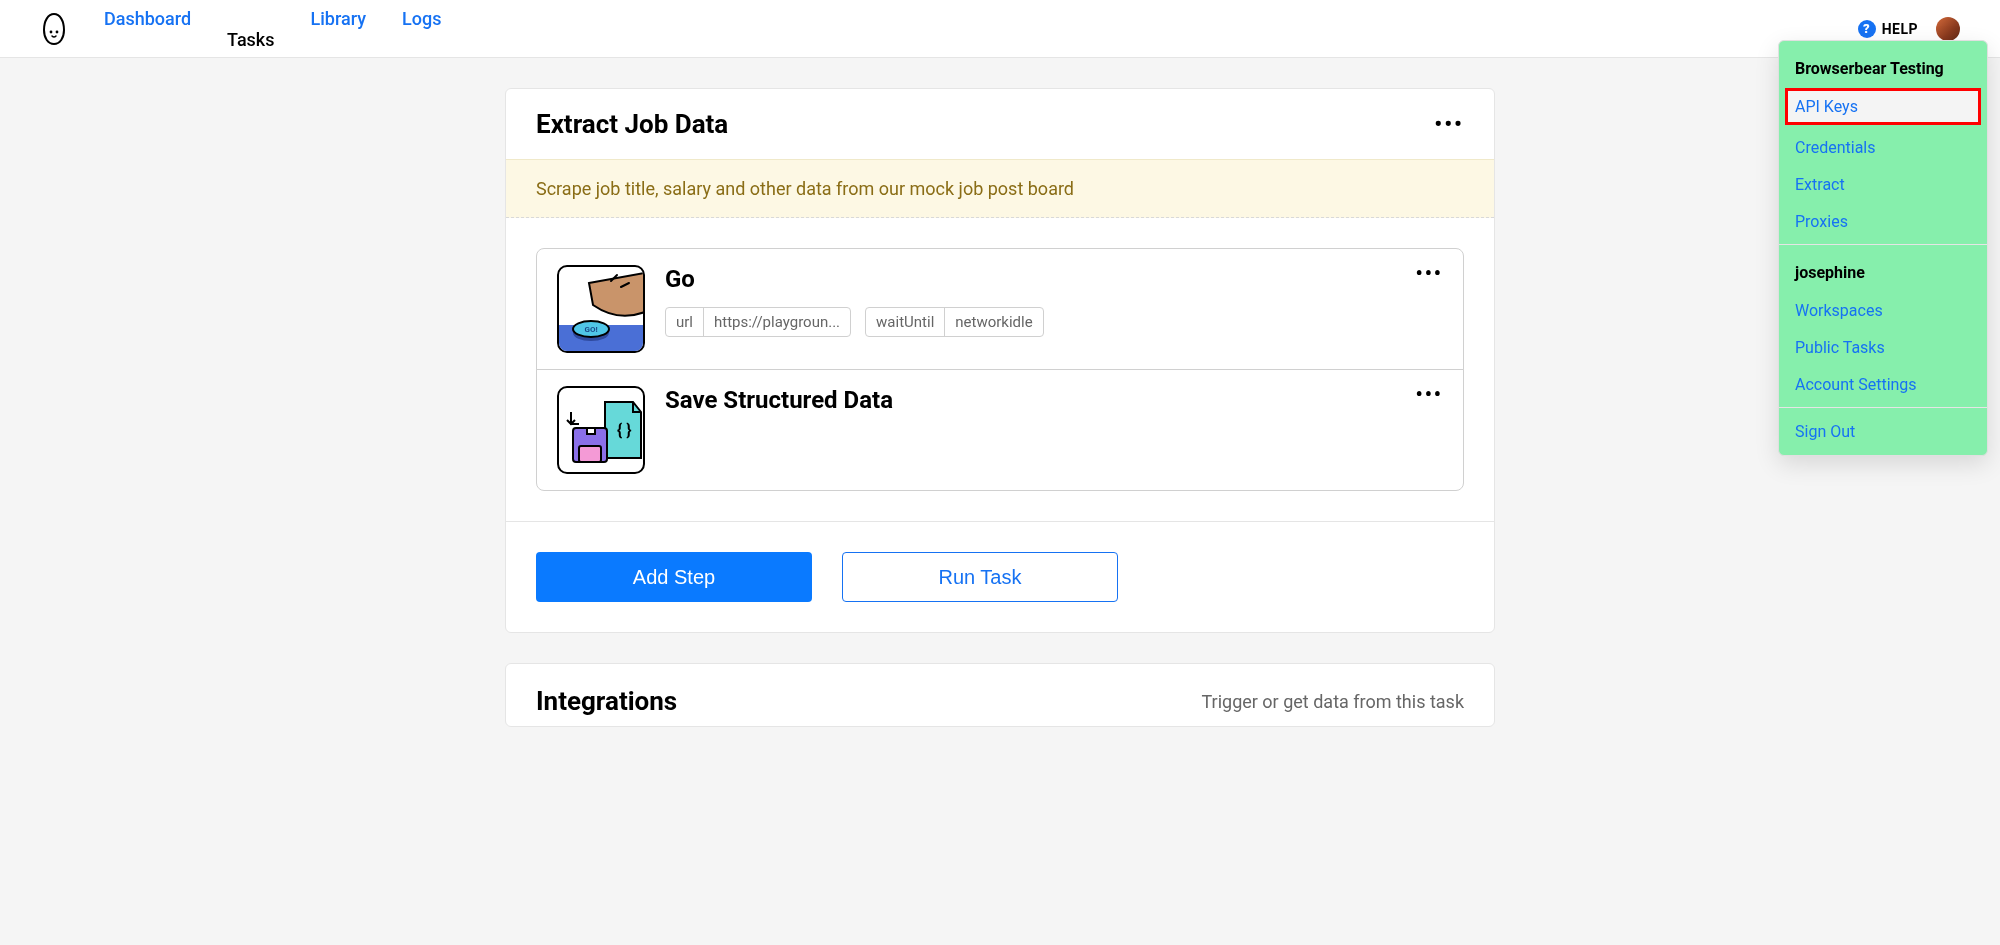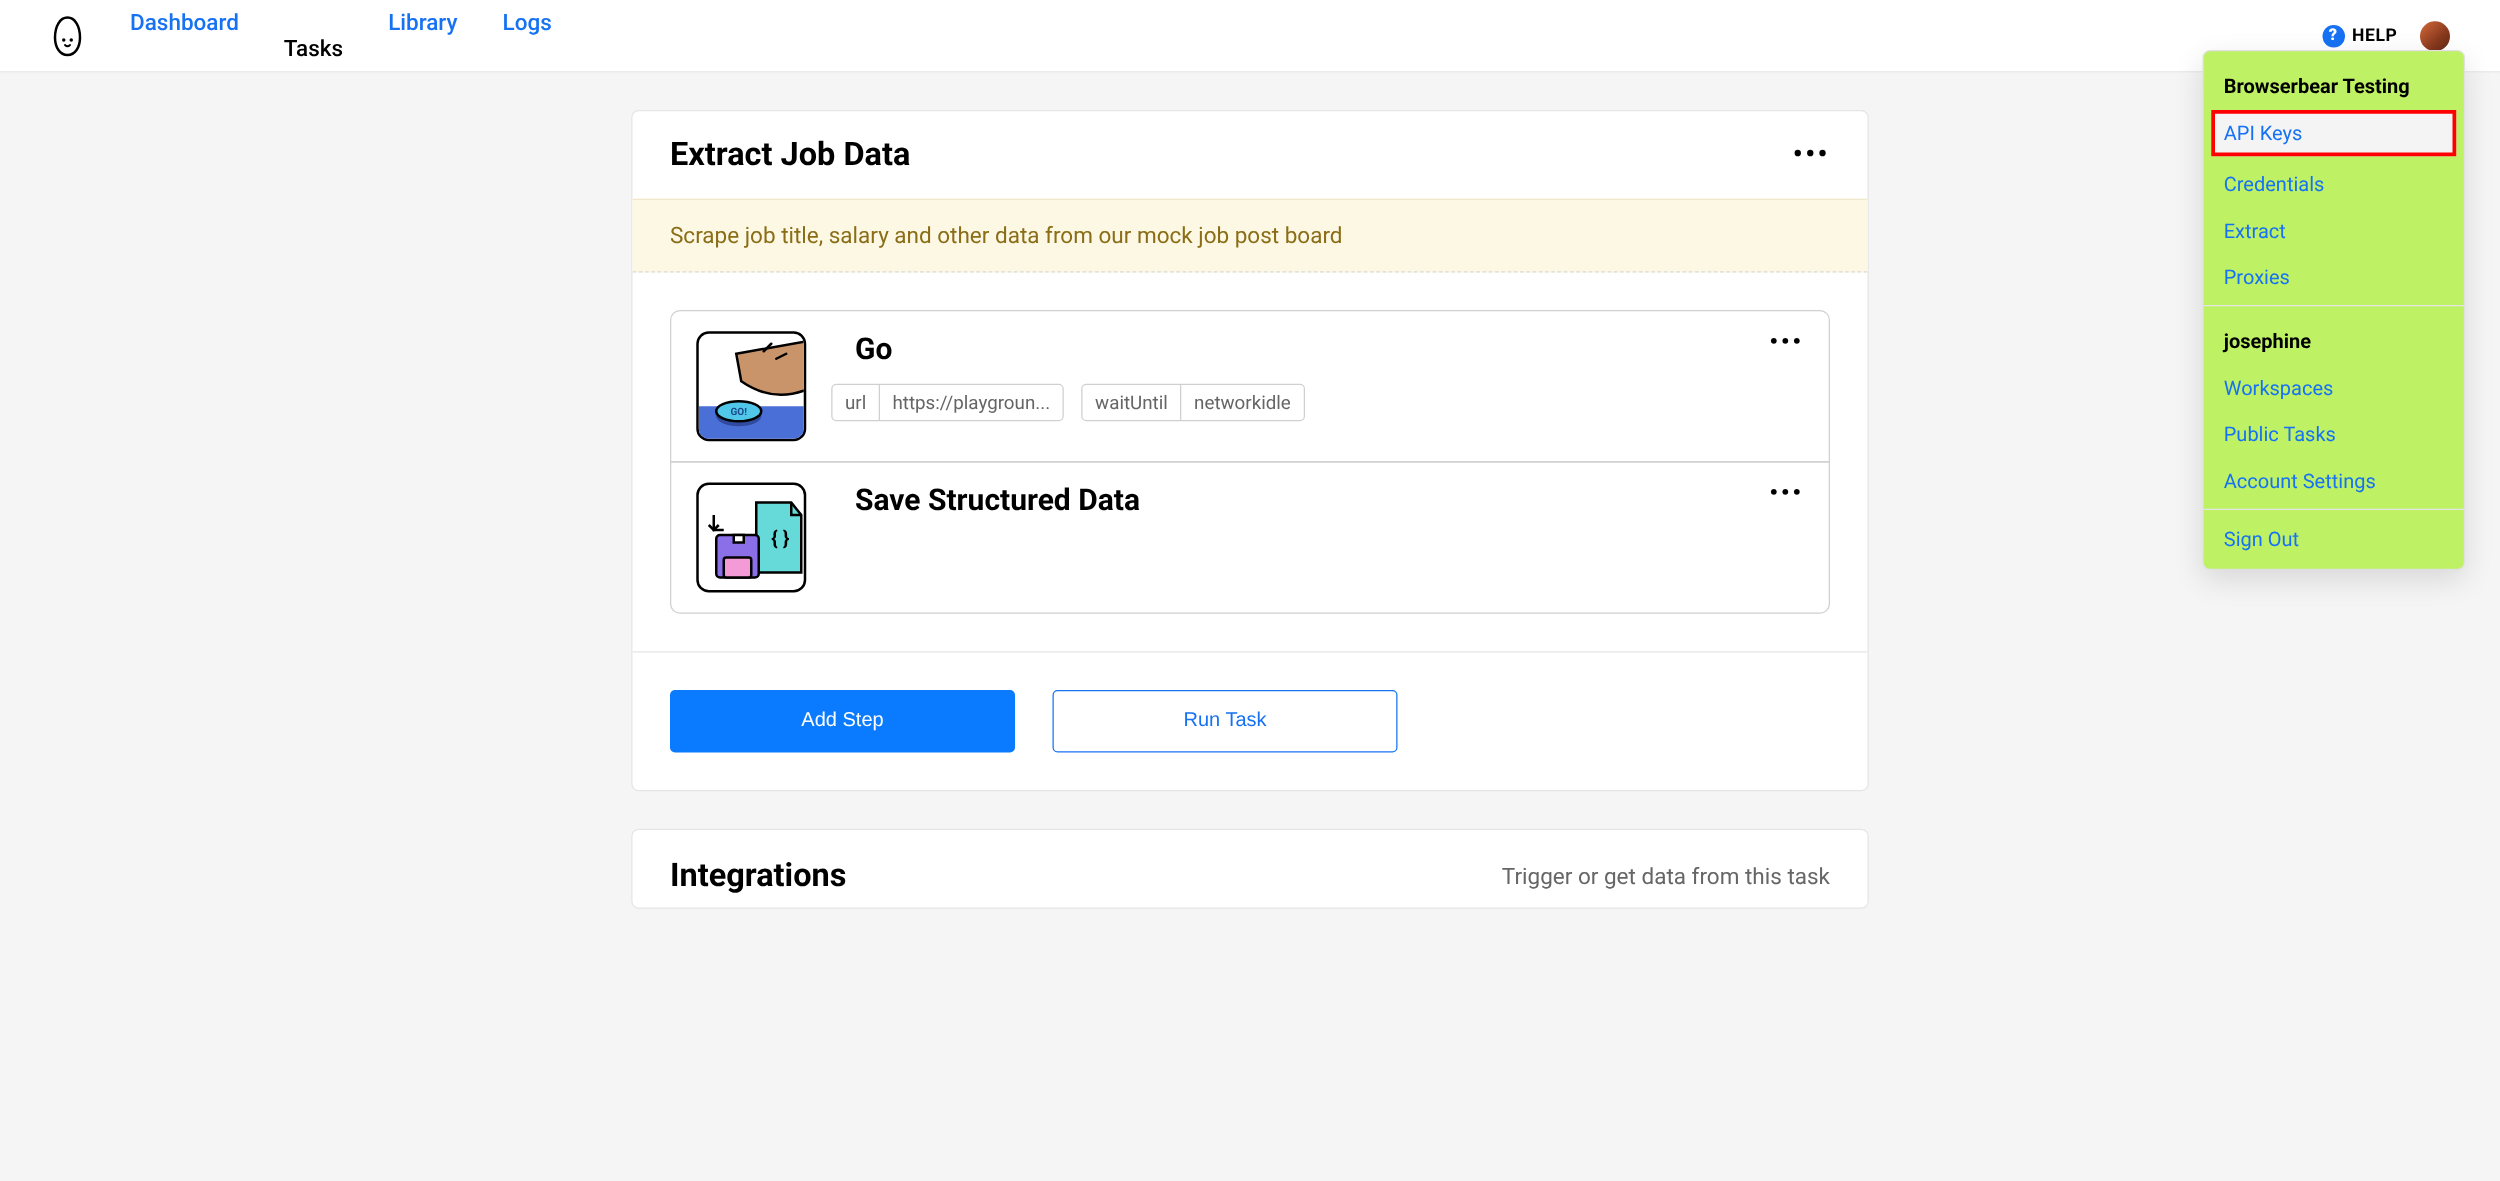--- a/index.html
+++ b/index.html
@@ -140,21 +140,20 @@
       top: -4px;
       font-size: 20px;
       font-weight: 700;
       letter-spacing: 2px;
       cursor: pointer;
     }
     .step-title {
       font-size: 24px;
       font-weight: 700;
       margin-bottom: 14px;
-      margin-left: 19px;
     }
     .step-badges {
       display: flex;
       gap: 14px;
       flex-wrap: wrap;
     }
     .badge {
       border: 1px solid #d0d0d0;
       border-radius: 4px;
       display: flex;
@@ -171,21 +170,21 @@
     .actions {
       border-top: 1px solid #e5e5e5;
       padding: 30px;
       display: flex;
       gap: 30px;
     }
     .btn {
       width: 276px;
       height: 50px;
       border-radius: 4px;
-      font-size: 16px;
+      font-size: 20px;
       font-weight: 500;
       cursor: pointer;
       border: none;
     }
     .btn-primary {
       background: #0a7aff;
       color: #fff;
     }
     .btn-outline {
       background: #fff;
@@ -202,24 +201,24 @@
       font-size: 26px;
       font-weight: 700;
     }
     .intg-sub {
       color: #666;
       font-size: 18px;
     }
     
     .dropdown {
       position: absolute;
-      right: 28px;
+      right: 12px;
       top: 40px;
       width: 210px;
-      background: #bef264;
+      background: #86efac;
       border: 1px solid #e0e0e0;
       border-radius: 6px;
       box-shadow: 0 8px 24px rgba(0,0,0,0.12);
       z-index: 10;
     }
     .dd-section { padding: 14px 0 4px 0; }
     .dd-section + .dd-section { border-top: 1px solid #e5e5e5; }
     .dd-heading {
       font-weight: 700;
       font-size: 16px;

